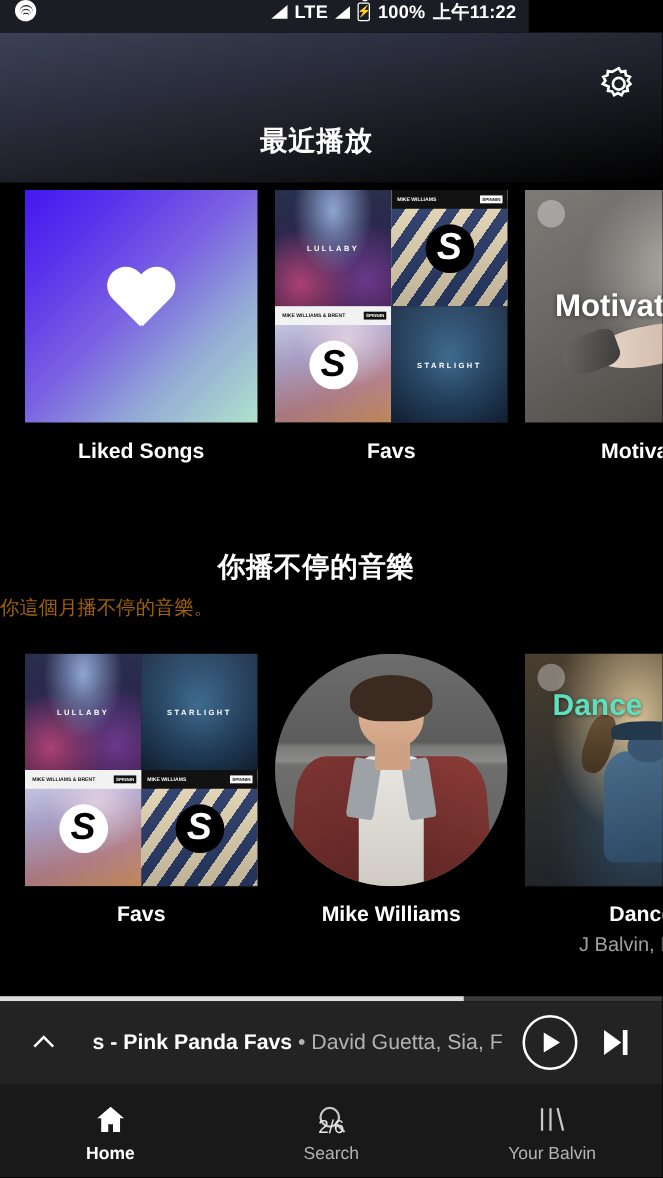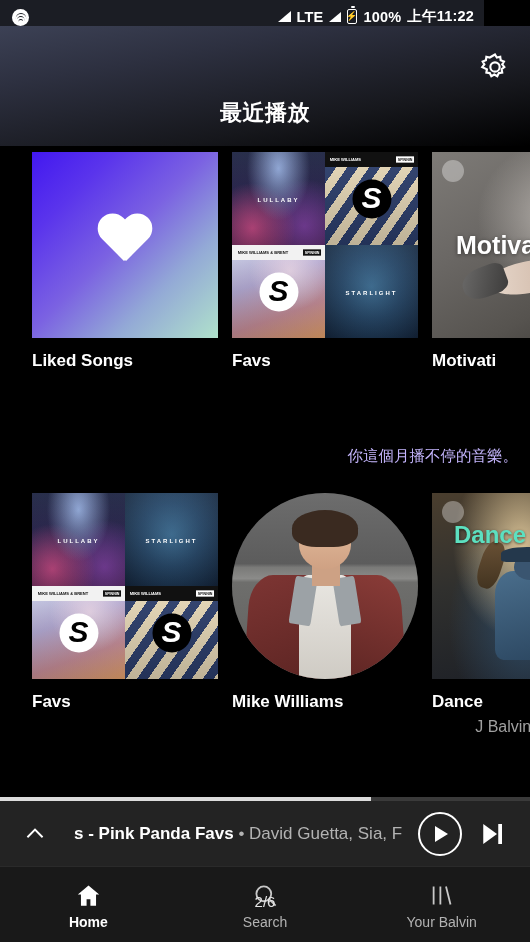--- a/index.html
+++ b/index.html
@@ -5,23 +5,23 @@
   * { margin:0; padding:0; box-sizing:border-box; }
   html,body { background:#000; }
   body {
     width:530px; height:942px;
     font-family:"Liberation Sans", sans-serif;
     color:#fff; overflow:hidden; position:relative;
   }
 
   
   .statusbar{
-    position:absolute; top:0; left:0; width:484px; height:26px;
+    position:absolute; top:0; left:0; width:423px; height:26px;
     background:#1b1d24;
-    display:flex; align-items:flex-end; padding:0 10px 0 12px;
+    display:flex; align-items:flex-start; padding:0 10px 0 12px;
     z-index:40;
   }
   .sb-left{ display:flex; align-items:center; }
   .sb-right{ margin-left:auto; display:flex; align-items:center; gap:6px; }
   .sb-text{ font-size:14.5px; font-weight:bold; letter-spacing:.2px; color:#fff; }
   .spotify-dot{
     width:17px;height:17px;border-radius:50%;
     background:#fff; position:relative; display:inline-block;
   }
   .spotify-dot:before,.spotify-dot:after,.spotify-dot i{
@@ -45,36 +45,36 @@
   .header-grad{
     position:absolute; top:26px; left:0; width:530px; height:120px;
     background:linear-gradient(170deg,#3c4155 0%, #2d3040 28%, #16171c 70%, #000 100%);
     z-index:1;
   }
   .gear{
     position:absolute; top:50px; right:18px; width:34px; height:34px; z-index:30;
   }
 
   
-  .content{ position:absolute; top:26px; left:12px; width:506px; height:775px; z-index:10; }
+  .content{ position:absolute; top:26px; left:0; width:506px; height:775px; z-index:10; }
 
   .section-title{
     text-align:center; font-size:22px; font-weight:bold; color:#fff;
     letter-spacing:.5px;
   }
   .section-sub{
-    text-align:right; font-size:15.5px; color:#c4b5fd; margin-top:7px;
+    text-align:left; font-size:15.5px; color:#a16207; margin-top:7px;
   }
 
   .row{ display:flex; gap:14px; padding-left:20px; }
 
   .tile{ width:186px; flex:0 0 186px; }
   .tile-art{ width:186px; height:186px; position:relative; overflow:hidden; background:#222; }
   .tile-label{
-    text-align:left; font-size:17px; font-weight:bold; color:#fff;
+    text-align:center; font-size:17px; font-weight:bold; color:#fff;
     margin-top:13px; white-space:nowrap;
   }
   .tile-sub{
     text-align:center; font-size:16px; color:#a0a0a0; margin-top:6px; white-space:nowrap;
   }
 
   
   .liked{
     background:linear-gradient(135deg,#4218f0 0%, #5a34ec 22%, #7b62e2 48%, #93a9d6 72%, #b0e2cb 100%);
     display:flex; align-items:center; justify-content:center;
@@ -318,20 +318,21 @@
           <div class="shoe" style="left:16%;top:62%;width:24%;height:16%;transform:rotate(-20deg);"></div>
           <div class="mot-title">Motivati</div>
         </div>
         <div class="tile-label">Motivati</div>
       </div>
 
     </div>
   </div>
 
   <div style="padding-top:68px;">
+    <div class="section-title">你播不停的音樂</div>
     <div class="section-sub">你這個月播不停的音樂。</div>
 
     <div class="row" style="margin-top:26px;">
 
       <div class="tile">
         <div class="tile-art">
           <div class="collage">
             <div class="cell cover-lullaby">
               <div class="cov-title">LULLABY</div>
             </div>

